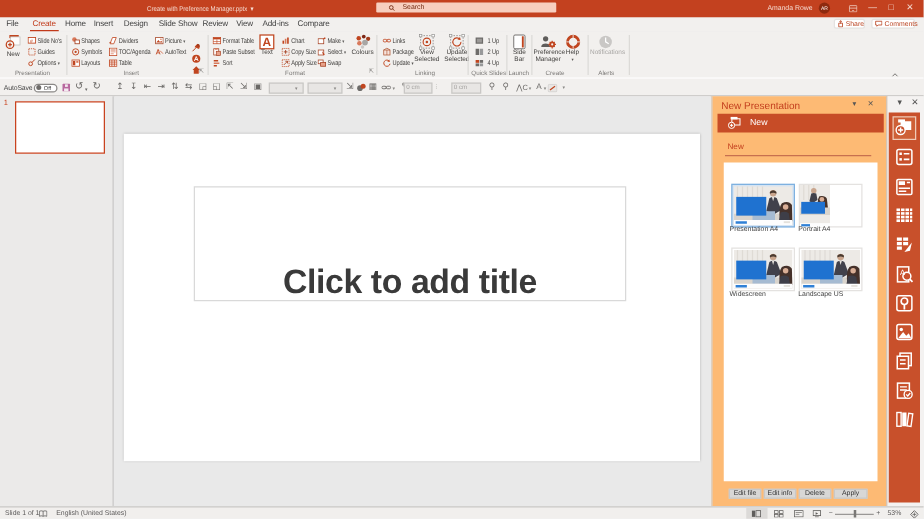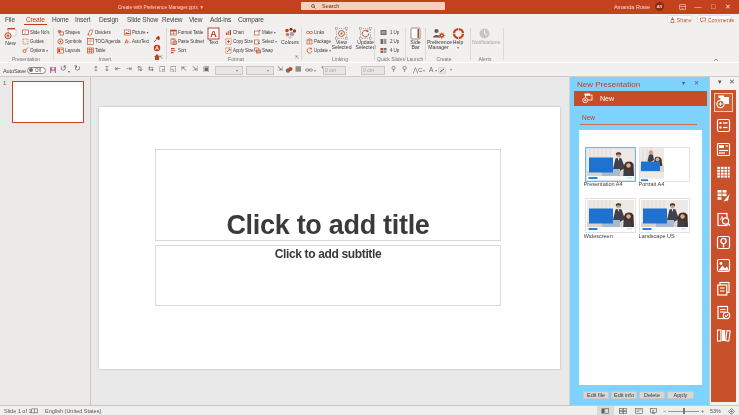--- a/index.html
+++ b/index.html
@@ -49,21 +49,21 @@
   
   .editor { position:absolute; left:92px; top:77px; width:476px; height:328px; background:#E9E9E9; }
   .slide { position:absolute; left:7px; top:29.5px; width:461px; height:262px; background:#fff; box-shadow:0 0 2px rgba(0,0,0,0.25); }
   .ph { position:absolute; border:1px solid #D9D9D9;font-weight:bold; }
   .ph-title { left:56px; top:42px; width:346px; height:92px; }
   .ph-sub { left:56px; top:138px; width:346px; height:61px; }
   .title-text { position:absolute; left:0; right:0; bottom:0.5px; text-align:center; font-size:27px; color:#3A3A3A; letter-spacing:-0.3px; line-height:1; }
   .sub-text { position:absolute; left:0; right:0; top:1.5px; text-align:center; font-size:12px; color:#3A3A3A; letter-spacing:-0.35px; line-height:1.2; }
 
   
-  .pane { position:absolute; left:569px; top:77px; width:141px; height:328px; background:#7dd3fc; border-right:1px solid #C9C8C7; border-left:1px solid #D5D3D1; }
+  .pane { position:absolute; left:569px; top:77px; width:141px; height:328px; background:#fdba74; border-right:1px solid #C9C8C7; border-left:1px solid #D5D3D1; }
   .pane-title { position:absolute; left:7px; top:3px; font-size:8px; color:#C33F1E; }
   .pane-ctl { position:absolute; top:2px; font-size:6px; color:#555; }
   .newbar { position:absolute; left:4px; top:14px; width:133px; height:15px; background:#C74C27; color:#fff; font-size:7px; }
   .newbar .nlbl { position:absolute; left:26px; top:4px; }
   .sec-label { position:absolute; left:12px; top:36.5px; font-size:6.5px; color:#C33F1E; }
   .sec-hr { position:absolute; left:10px; top:47px; width:117px; height:1px; background:#C7704F; }
   .card { position:absolute; left:9px; top:53px; width:123px; height:255px; background:#fff; }
   .tpl-label { position:absolute; font-size:5.5px; color:#3C3C3C; }
   .btnrow button { position:absolute; height:8px; background:#D8D7D6; border:0.5px solid #C9C8C7; font-size:5.5px; color:#333; font-family:"Liberation Sans",sans-serif; padding:0; }
 
@@ -442,23 +442,20 @@
   <div class="lpanel">
     <div class="thumb-num">1</div>
     <div class="thumb"></div>
   </div>
 
   <div class="editor">
     <div class="slide">
       <div class="ph ph-title">
           <div class="title-text">Click to add title</div>
         </div>
-      <div class="ph ph-sub">
-          <div class="sub-text">Click to add subtitle</div>
-        </div>
     </div>
   </div>
 
   <div class="pane" id="pane">
     <div class="pane-title">New Presentation</div>
     <div class="pane-ctl" style="right:24px;">▾</div>
     <div class="pane-ctl" style="right:10px;">✕</div>
     <div class="newbar">
       <svg style="position:absolute;left:8px;top:2px;" width="12" height="11" viewBox="0 0 24 22">
           <rect x="5" y="1" width="11" height="4" fill="#fff"></rect>

